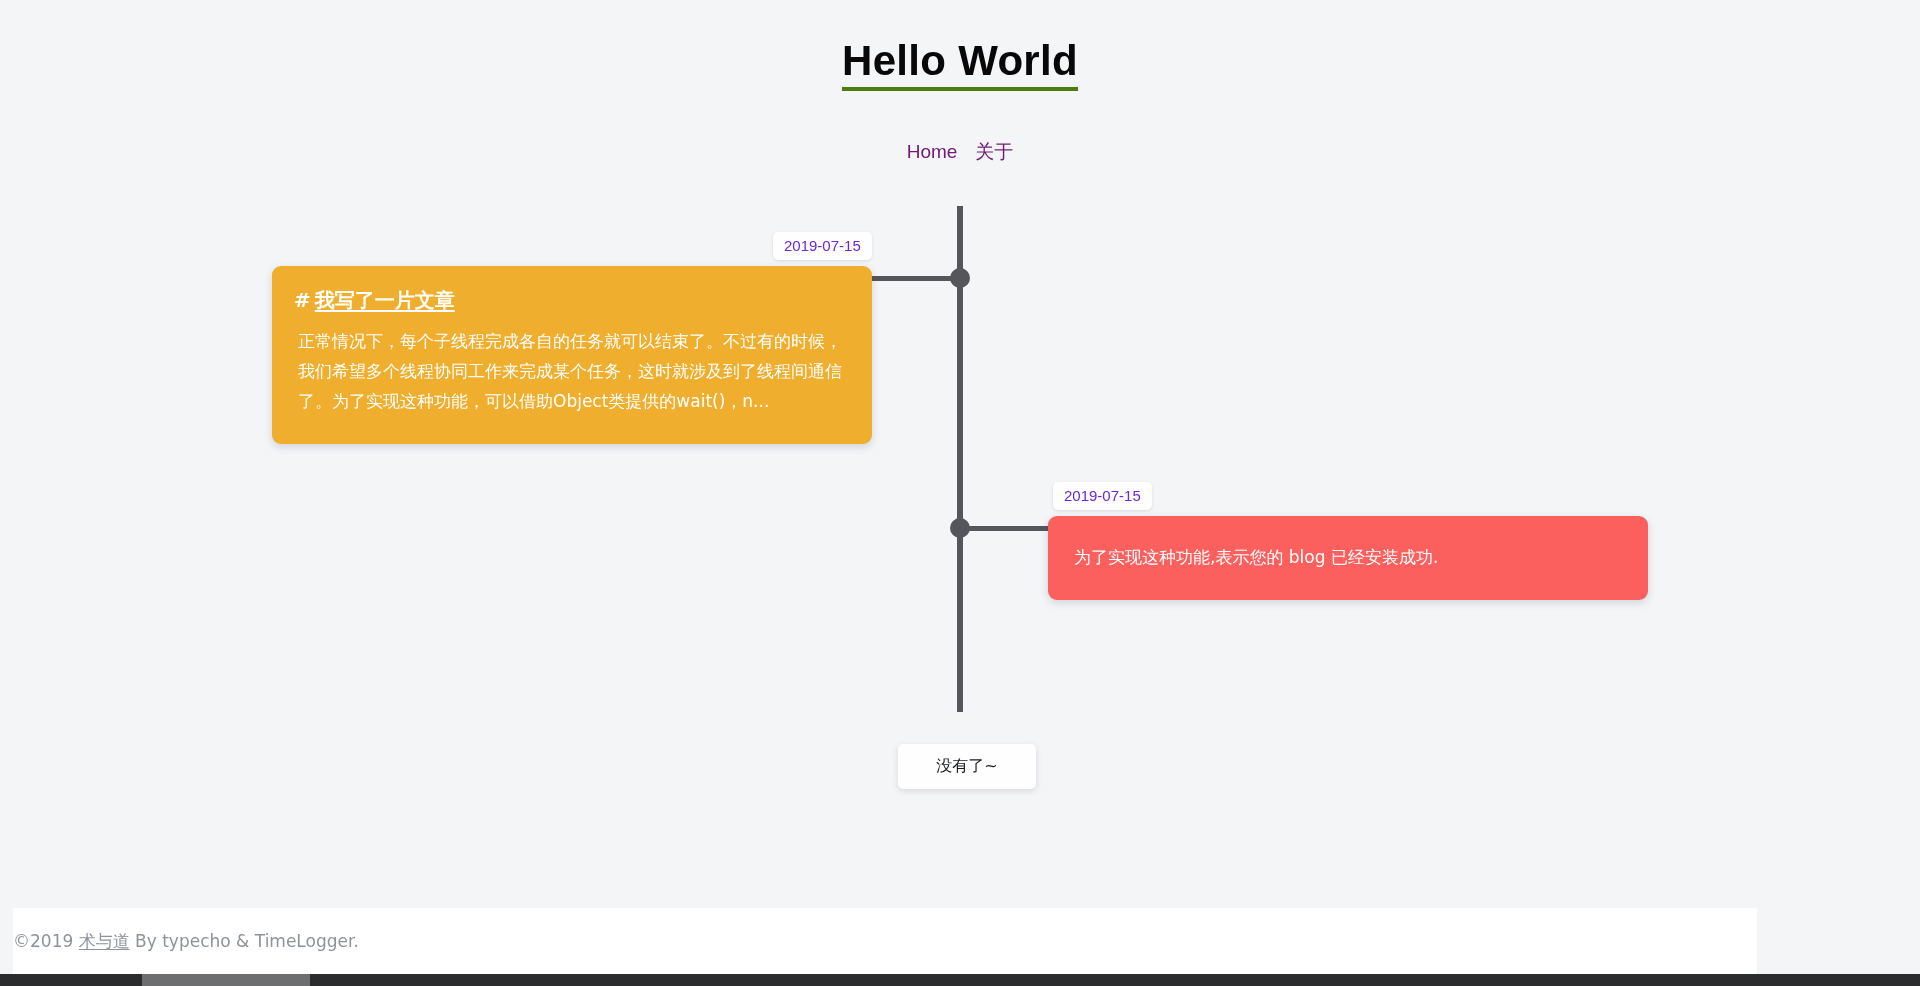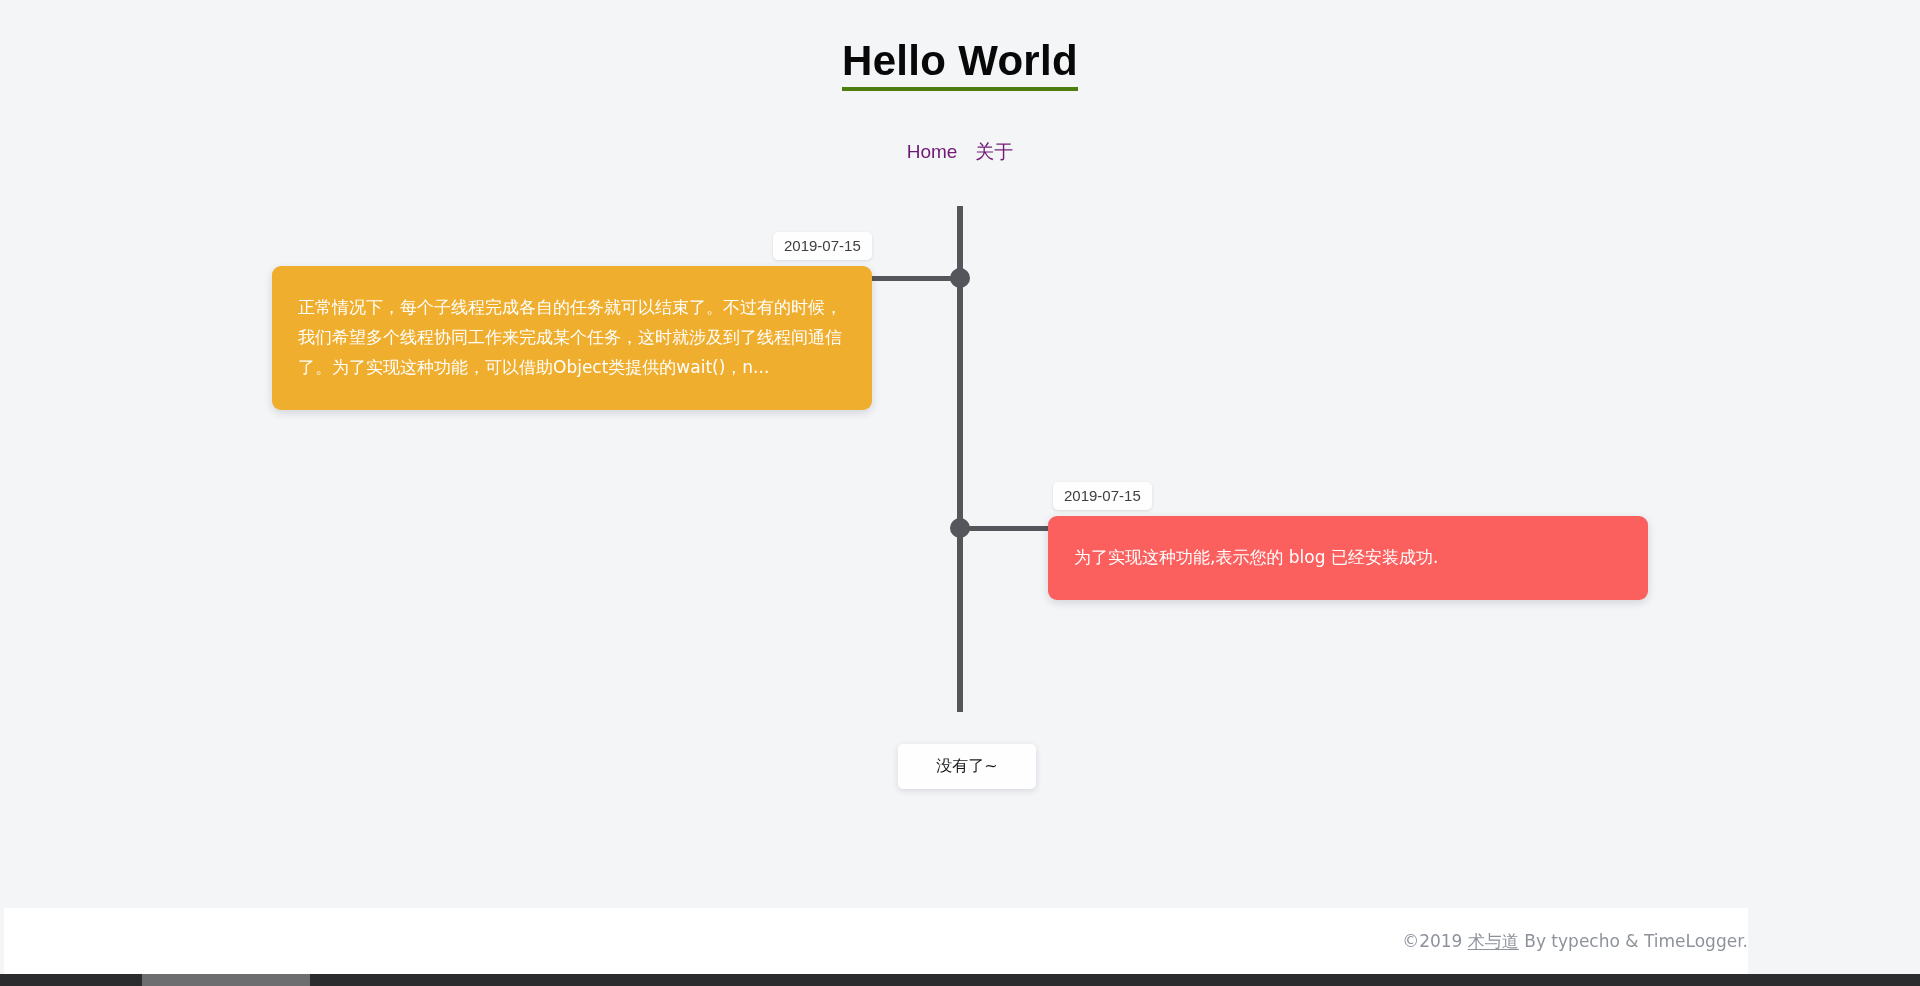--- a/index.html
+++ b/index.html
@@ -105,21 +105,21 @@
   .tl-connector.c2 { left: 962px; top: 526px; width: 88px; }
 
   
   .tl-date {
     position: absolute;
     background: #fefefe;
     border-radius: 5px;
     padding: 5px 11px 6px;
     font-size: 15px;
     line-height: 17px;
-    color: #404040;
+    color: #6d28d9;
     box-shadow: 0 1px 3px rgba(30,35,45,0.13);
     z-index: 5;
     white-space: nowrap;
   }
   .tl-date.d1 { left: 773px; top: 232px; }
   .tl-date.d2 { left: 1053px; top: 482px; }
 
   
   .tl-card {
     position: absolute;
@@ -185,28 +185,28 @@
     font-size: 16px;
     color: #16181c;
     font-family: "DejaVu Sans", "Liberation Sans", sans-serif;
     z-index: 5;
     cursor: pointer;
   }
 
   
   .site-footer {
     position: absolute;
-    left: 4px;
+    left: 13px;
     top: 908px;
     width: 1744px;
     height: 66px;
     background: #ffffff;
     display: flex;
     align-items: center;
-    justify-content: flex-end;
+    justify-content: flex-start;
   }
   .footer-text {
     font-size: 17px;
     color: #8e939b;
     font-family: "DejaVu Sans", "Liberation Sans", sans-serif;
     white-space: nowrap;
   }
   .footer-text a {
     color: #8e939b;
     text-decoration: underline;
@@ -249,20 +249,23 @@
 
   <div class="timeline">
 
     <div class="timeline-axis"></div>
 
     <div class="tl-connector c1"></div>
     <div class="tl-node n1"></div>
     <div class="tl-date d1">2019-07-15</div>
 
     <article class="tl-card card-orange">
+      <h2 class="card-title">
+        <span class="hash">#</span><a class="t-link" href="#">我写了一片文章</a>
+      </h2>
       <p class="card-body">正常情况下，每个子线程完成各自的任务就可以结束了。不过有的时候，我们希望多个线程协同工作来完成某个任务，这时就涉及到了线程间通信了。为了实现这种功能，可以借助Object类提供的wait()，n...</p>
     </article>
 
     <div class="tl-connector c2"></div>
     <div class="tl-node n2"></div>
     <div class="tl-date d2">2019-07-15</div>
 
     <article class="tl-card card-red">
       <p class="card-body">为了实现这种功能,表示您的 blog 已经安装成功.</p>
     </article>

